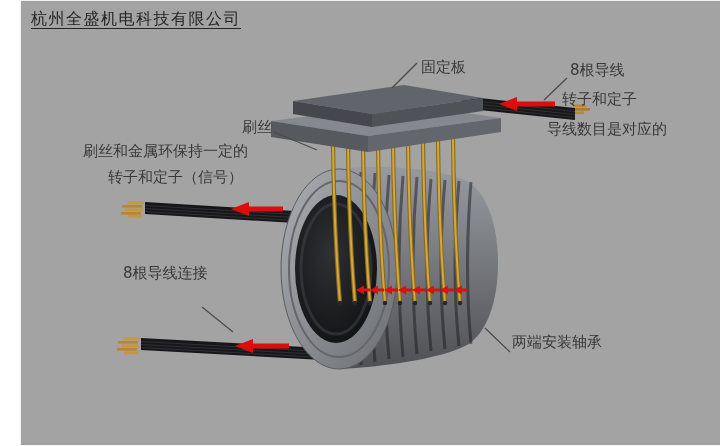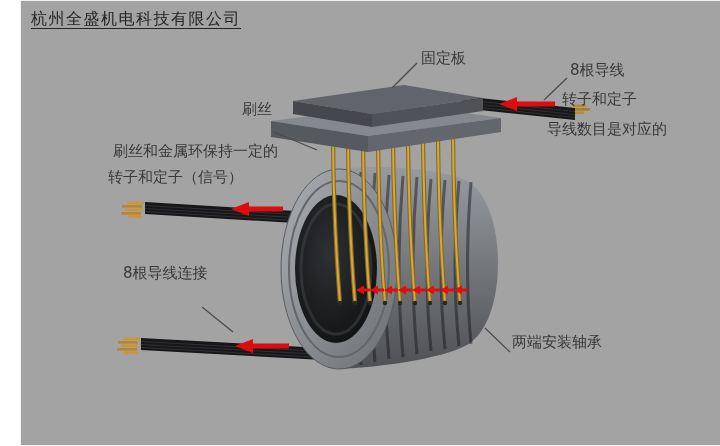--- a/index.html
+++ b/index.html
@@ -153,22 +153,22 @@
       <path d="M396 62 L371 87"></path>
       <path d="M546 77 L523 99"></path>
       <path d="M253 131 L296 149"></path>
       <path d="M181 306 L212 331"></path>
       <path d="M489 351 L464 327"></path>
     </g>
   </svg>
 
   <div class="company">杭州全盛机电科技有限公司</div>
 
-  <div class="lbl" style="left:400px;top:48px">固定板</div>
+  <div class="lbl" style="left:400px;top:57px">固定板</div>
   <div class="lbl" style="left:549px;top:60px">8根导线</div>
   <div class="lbl" style="left:541px;top:89px">转子和定子</div>
   <div class="lbl" style="left:526px;top:119px">导线数目是对应的</div>
-  <div class="lbl" style="left:221px;top:99px">刷丝</div>
-  <div class="lbl" style="left:92px;top:141px">刷丝和金属环保持一定的</div>
+  <div class="lbl" style="left:221px;top:117px">刷丝</div>
+  <div class="lbl" style="left:62px;top:141px">刷丝和金属环保持一定的</div>
   <div class="lbl" style="left:87px;top:167px">转子和定子（信号）</div>
   <div class="lbl" style="left:102px;top:263px">8根导线连接</div>
   <div class="lbl" style="left:491px;top:332px">两端安装轴承</div>
 </div>
 
 </body></html>

